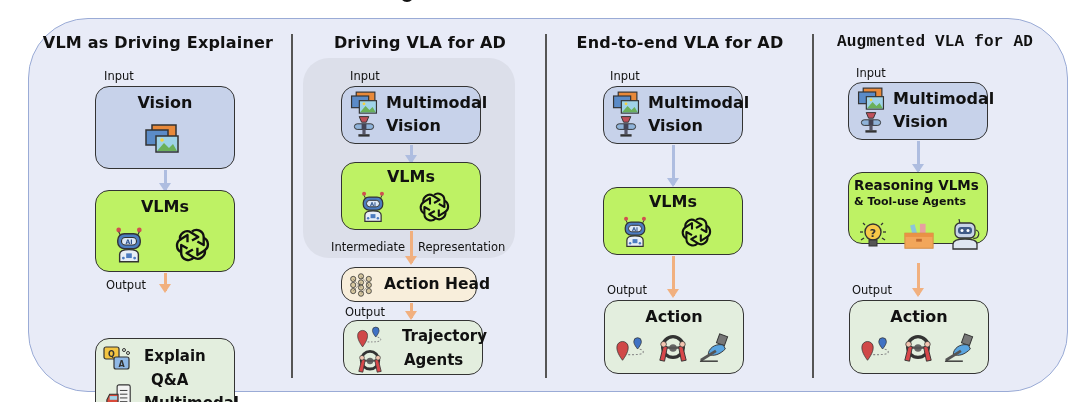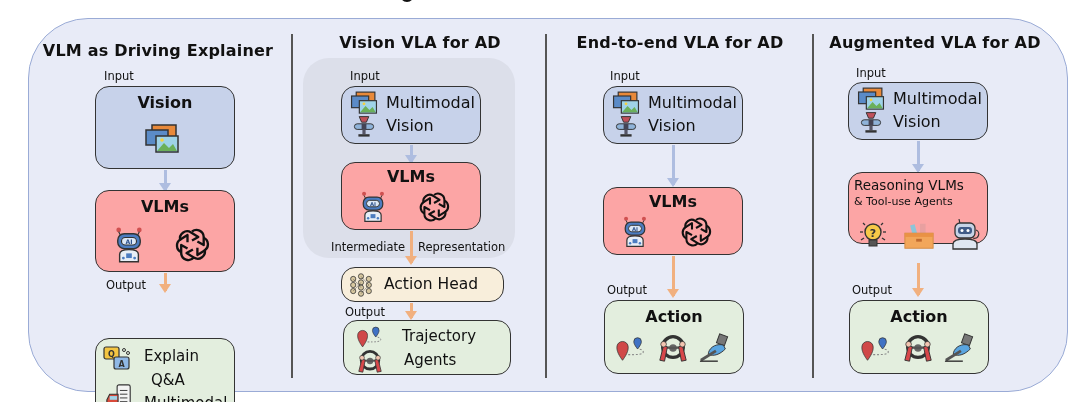--- a/index.html
+++ b/index.html
@@ -14,26 +14,26 @@
   }
 
   .divider { position: absolute; top: 34px; width: 1.5px; height: 344px; background: #555; }
 
   .panel-title { position: absolute; font-size: 16px; font-weight: bold; text-align: center; white-space: nowrap; letter-spacing: 0.2px; }
 
   .label { position: absolute; font-size: 11.5px; color: #111; white-space: nowrap; }
 
   .box { position: absolute; border: 1.8px solid #333; border-radius: 14px; }
   .box.blue { background: #c7d2ea; }
-  .box.peach { background: #fca5a5; }
+  .box.peach { background: #bef264; }
   .box.green { background: #e3eede; }
   .box.cream { background: #f8eedb; }
 
   .box-title { position: absolute; width: 100%; text-align: center; font-size: 16px; font-weight: bold; }
-  .row-text { position: absolute; font-size: 15px; font-weight: normal; white-space: nowrap; }
+  .row-text { position: absolute; font-size: 15px; font-weight: bold; white-space: nowrap; }
 
   .shade { position: absolute; background: #dcdfea; border-radius: 26px; }
 
   .arrow { position: absolute; width: 3px; }
   .arrow::after { content: ""; position: absolute; left: -5px; bottom: -2px; border-left: 6.5px solid transparent; border-right: 6.5px solid transparent; border-top: 9px solid currentColor; }
   .arrow.blue { background: #aebde0; color: #aebde0; }
   .arrow.orange { background: #f1b07f; color: #f1b07f; }
 
   .icon { position: absolute; }
 </style>
@@ -172,21 +172,21 @@
       <rect x="6" y="5" width="20" height="15" rx="5" fill="#c6d3e6" stroke="#333" stroke-width="1.3"></rect>
       <rect x="9" y="9" width="14" height="7" rx="3" fill="#3f5a86"></rect>
       <circle cx="13" cy="12.5" r="1.5" fill="#fff"></circle>
         <circle cx="19" cy="12.5" r="1.5" fill="#fff"></circle>
       <path d="M27 12 a4 4 0 0 1 -3 8" fill="none" stroke="#333" stroke-width="1.2"></path>
       <path d="M4 31 V26 Q4 21 16 21 Q28 21 28 26 V31 Z" fill="#dfe6f1" stroke="#333" stroke-width="1.3"></path>
     </symbol>
   </defs>
 </svg>
 
-<div class="panel-title" style="left:38px; top:41px; width:240px;">VLM as Driving Explainer</div>
+<div class="panel-title" style="left:38px; top:33px; width:240px;">VLM as Driving Explainer</div>
 <div class="label" style="left:104px; top:69px;">Input</div>
 <div class="box blue" style="left:95px; top:86px; width:140px; height:83px;">
   <div class="box-title" style="top:6px;">Vision</div>
   <svg class="icon" style="left:48px; top:37px;" width="36" height="30">
       <use href="#sym-images"></use>
     </svg>
 </div>
 <div class="arrow blue" style="left:164px; top:170px; height:20px;"></div>
 <div class="box peach" style="left:95px; top:190px; width:140px; height:82px;">
   <div class="box-title" style="top:6px;">VLMs</div>
@@ -204,21 +204,21 @@
       <use href="#sym-qa"></use>
     </svg>
   <svg class="icon" style="left:9px; top:44px;" width="28" height="28">
       <use href="#sym-carlist"></use>
     </svg>
   <div class="row-text" style="left:48px; top:8px;">Explain</div>
   <div class="row-text" style="left:55px; top:32px;">Q&amp;A</div>
   <div class="row-text" style="left:48px; top:55px;">Multimodal</div>
 </div>
 
-<div class="panel-title" style="left:300px; top:33px; width:240px;">Vision VLA for AD</div>
+<div class="panel-title" style="left:300px; top:33px; width:240px;">Driving VLA for AD</div>
 <div class="shade" style="left:303px; top:58px; width:212px; height:200px;"></div>
 <div class="label" style="left:350px; top:69px;">Input</div>
 <div class="box blue" style="left:341px; top:86px; width:140px; height:58px;">
   <svg class="icon" style="left:8px; top:4px;" width="28" height="24">
       <use href="#sym-images"></use>
     </svg>
   <svg class="icon" style="left:10px; top:28px;" width="24" height="24">
       <use href="#sym-lidar"></use>
     </svg>
   <div class="row-text" style="left:44px; top:6px; font-size:16px;">Multimodal</div>
@@ -230,29 +230,29 @@
   <svg class="icon" style="left:18px; top:26px;" width="26" height="34">
       <use href="#sym-robot"></use>
     </svg>
   <svg class="icon" style="left:76px; top:28px;" width="32" height="32">
       <use href="#sym-openai"></use>
     </svg>
 </div>
 <div class="arrow orange" style="left:410px; top:231px; height:32px;"></div>
 <div class="label" style="left:331px; top:240px;">Intermediate</div>
 <div class="label" style="left:418px; top:240px;">Representation</div>
-<div class="box cream" style="left:341px; top:267px; width:163px; height:35px;">
+<div class="box cream" style="left:341px; top:267px; width:136px; height:35px;">
   <svg class="icon" style="left:6px; top:4px;" width="26" height="26">
       <use href="#sym-net"></use>
     </svg>
   <div class="row-text" style="left:42px; top:7px; font-size:15.5px;">Action Head</div>
 </div>
 <div class="arrow orange" style="left:410px; top:303px; height:15px;"></div>
 <div class="label" style="left:345px; top:305px;">Output</div>
-<div class="box green" style="left:343px; top:320px; width:168px; height:55px;">
+<div class="box green" style="left:343px; top:320px; width:140px; height:55px;">
   <svg class="icon" style="left:12px; top:4px;" width="28" height="24">
       <use href="#sym-pins"></use>
     </svg>
   <svg class="icon" style="left:12px; top:28px;" width="28" height="24">
       <use href="#sym-wheel"></use>
     </svg>
   <div class="row-text" style="left:58px; top:6px;">Trajectory</div>
   <div class="row-text" style="left:60px; top:30px;">Agents</div>
 </div>
 
@@ -286,21 +286,21 @@
       <use href="#sym-pins"></use>
     </svg>
   <svg class="icon" style="left:52px; top:32px;" width="32" height="30">
       <use href="#sym-wheel"></use>
     </svg>
   <svg class="icon" style="left:94px; top:32px;" width="32" height="30">
       <use href="#sym-pedal"></use>
     </svg>
 </div>
 
-<div class="panel-title" style="left:825px; top:33px; width:220px;">Augmented VLA for AD</div>
+<div class="panel-title" style="left:825px; top:33px; width:220px;font-family:Liberation Mono, monospace;">Augmented VLA for AD</div>
 <div class="label" style="left:856px; top:66px;">Input</div>
 <div class="box blue" style="left:848px; top:82px; width:140px; height:58px;">
   <svg class="icon" style="left:8px; top:4px;" width="28" height="24">
       <use href="#sym-images"></use>
     </svg>
   <svg class="icon" style="left:10px; top:28px;" width="24" height="24">
       <use href="#sym-lidar"></use>
     </svg>
   <div class="row-text" style="left:44px; top:6px; font-size:16px;">Multimodal</div>
   <div class="row-text" style="left:44px; top:29px; font-size:16px;">Vision</div>

